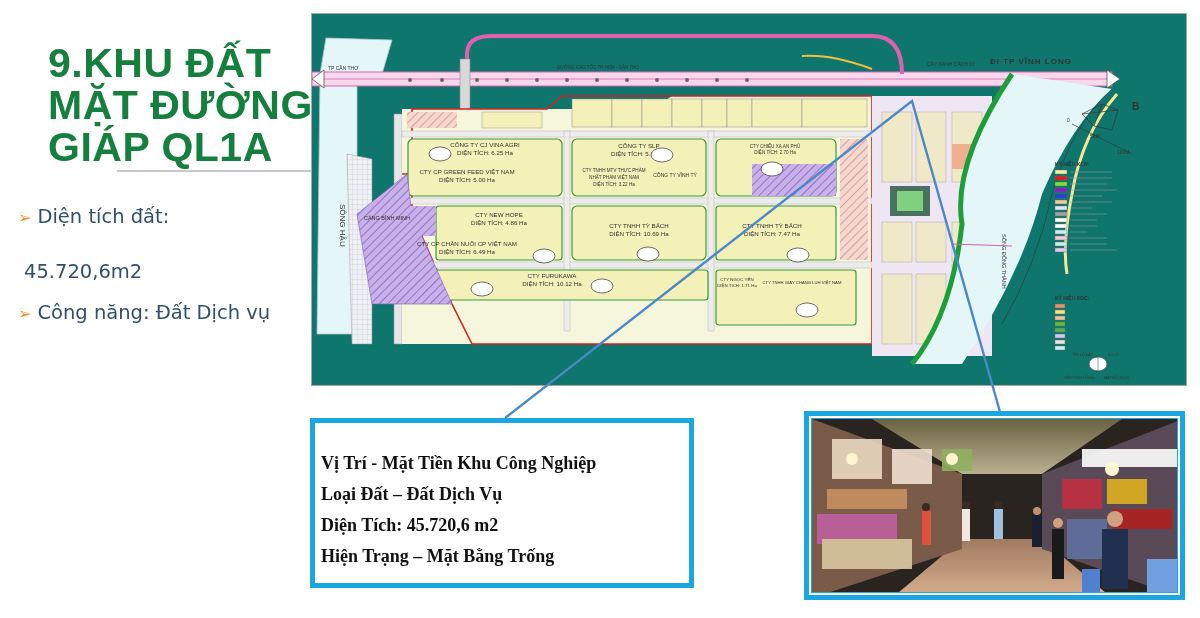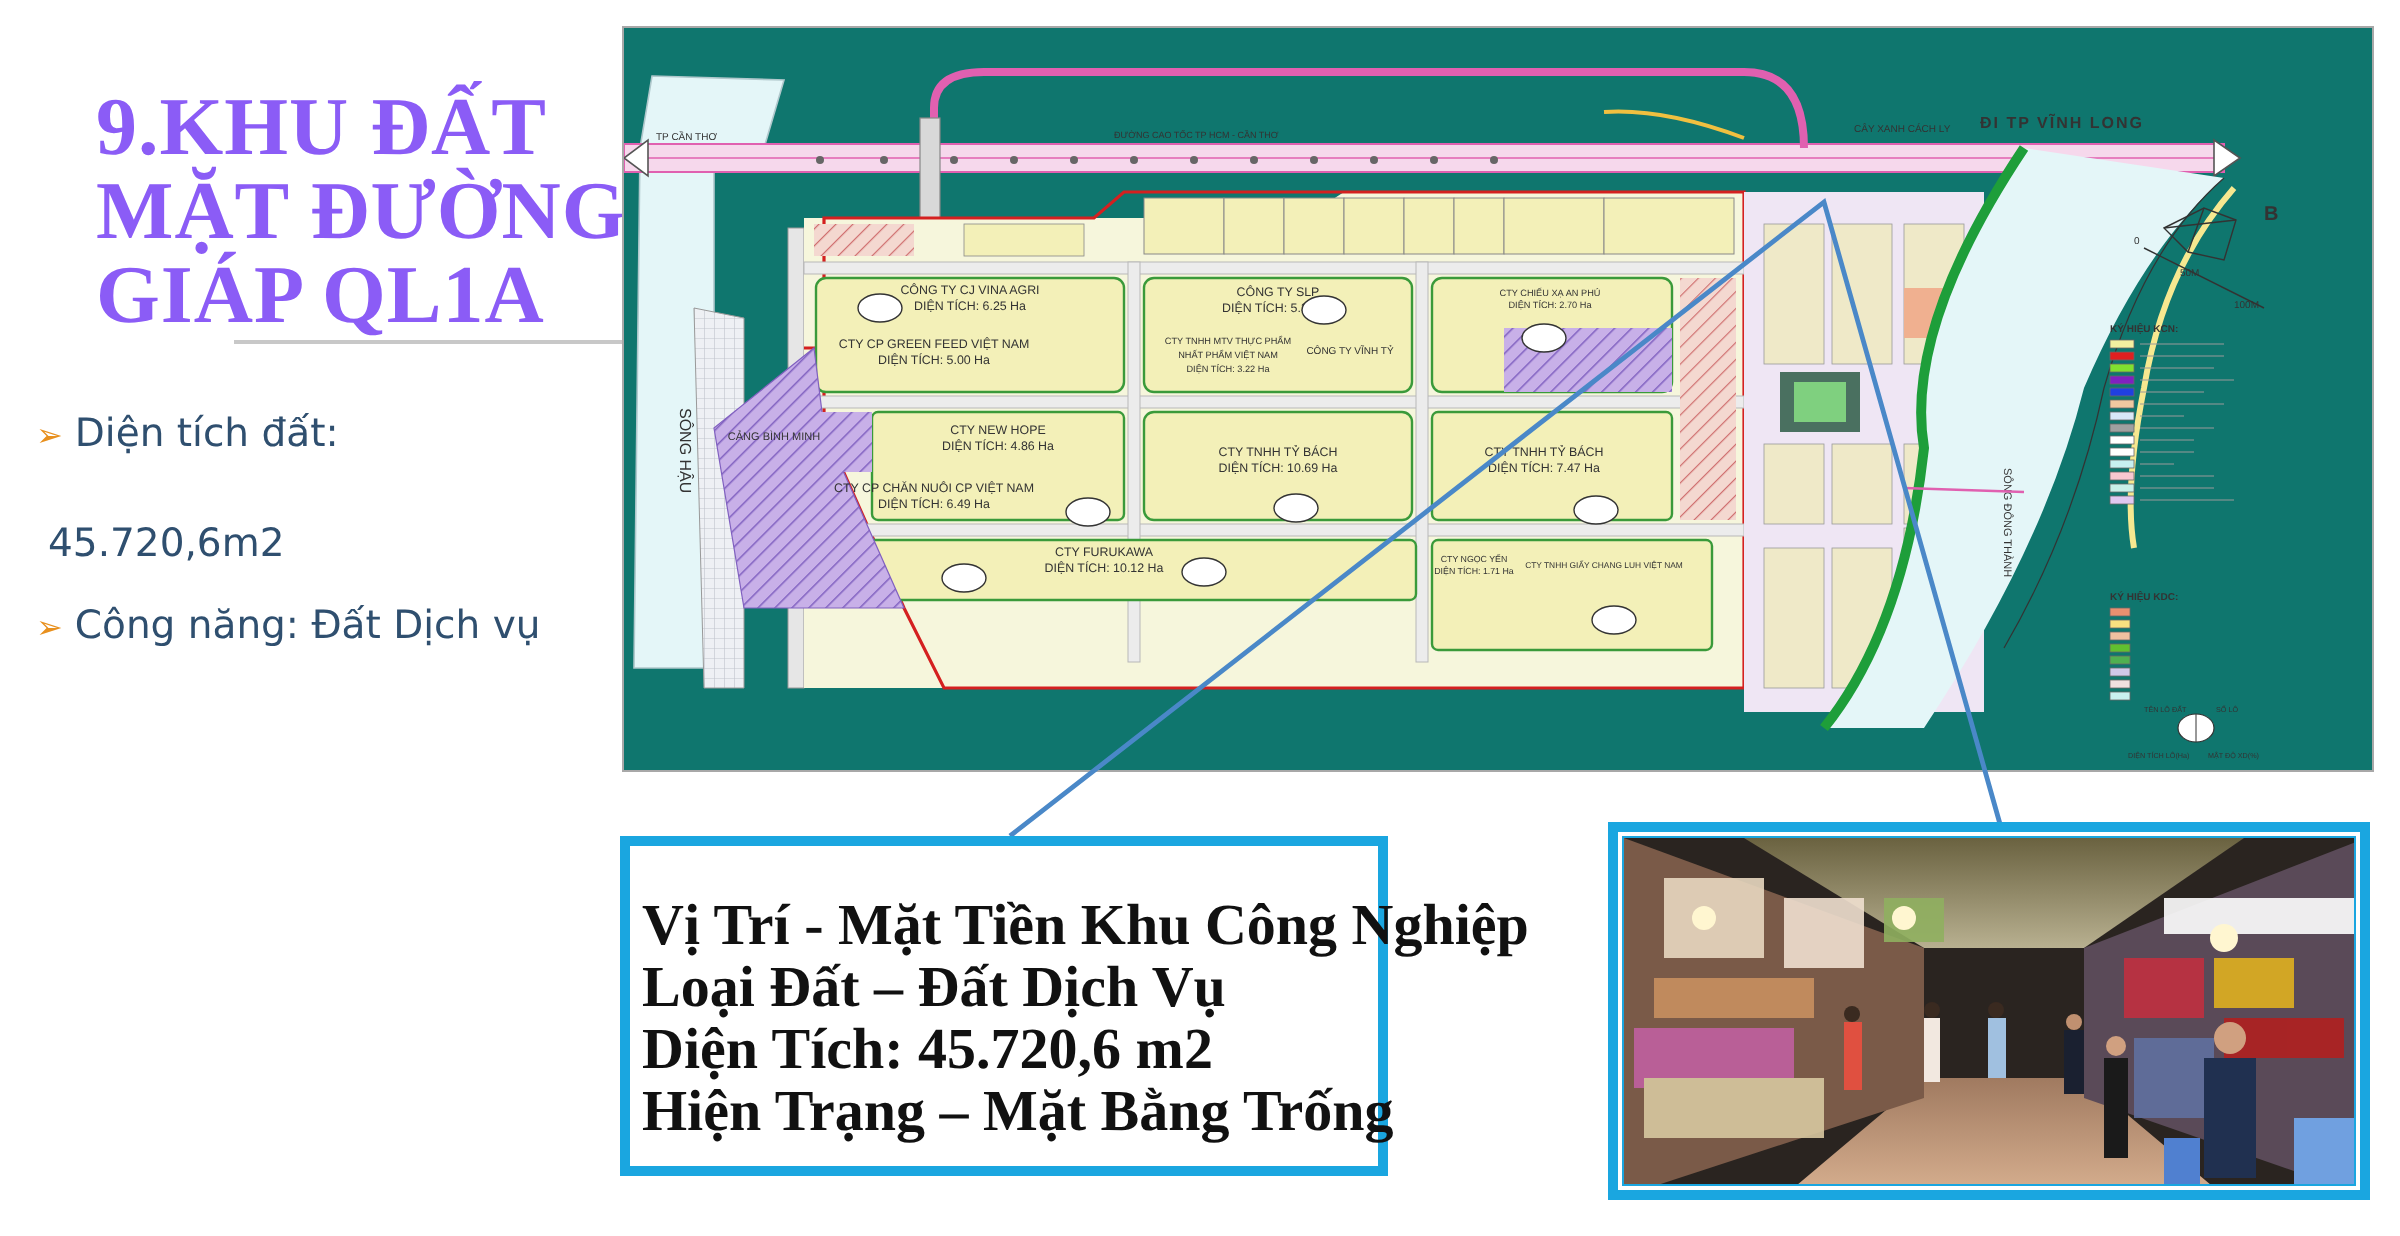--- a/index.html
+++ b/index.html
@@ -1,29 +1,29 @@
 <!DOCTYPE html>
 <html><head>
 <meta charset="utf-8">
 <style>
   html,body{margin:0;padding:0;}
   body{width:1200px;height:618px;position:relative;background:#ffffff;overflow:hidden;font-family:"Liberation Sans",sans-serif;}
-  .title{position:absolute;left:48px;top:42px;color:#8b5cf6;font-family:Liberation Serif, serif;font-weight:700;font-size:41px;line-height:42px;letter-spacing:0.5px;}
+  .title{position:absolute;left:48px;top:42px;color:#15803d;font-family:Liberation Sans, sans-serif;font-weight:700;font-size:41px;line-height:42px;letter-spacing:0.5px;}
   .title div{white-space:nowrap;}
   .title-rule{position:absolute;left:117px;top:170px;width:194px;height:2px;background:#c8c8c8;}
   .bullets{position:absolute;left:18px;top:204px;width:290px;color:#2f4f6f;font-family:"DejaVu Sans",sans-serif;font-size:19.5px;line-height:26px;}
   .bullet{margin-bottom:15px;}
   .bullet .arrow{color:#e8901e;font-size:16px;margin-right:6px;}
   .bullet .cont{display:block;padding-left:6px;margin-top:28px;}
   .map{position:absolute;left:311px;top:13px;width:874px;height:371px;border:1px solid #a8a8a8;background:#0f766e;overflow:hidden;}
   .map svg{position:absolute;left:0;top:0;}
   .lbl{font-family:"Liberation Sans",sans-serif;fill:#333;}
   .callout-svg{position:absolute;left:0;top:0;pointer-events:none;}
   .infobox{position:absolute;left:310px;top:418px;width:384px;height:170px;border:5px solid #1aa6e0;background:#fff;box-sizing:border-box;}
-  .infobox .lines{position:absolute;left:6px;top:25px;font-family:"Liberation Serif",serif;font-weight:700;font-size:29px;line-height:31px;color:#111;white-space:nowrap;}
+  .infobox .lines{position:absolute;left:6px;top:25px;font-family:"Liberation Serif",serif;font-weight:700;font-size:18px;line-height:31px;color:#111;white-space:nowrap;}
   .photo{position:absolute;left:804px;top:411px;width:381px;height:189px;border:5px solid #1aa6e0;box-sizing:border-box;background:#fff;}
   .photo .inner{position:absolute;left:2px;top:2px;right:2px;bottom:2px;border:1px solid #1aa6e0;overflow:hidden;background:#3a3228;}
 </style>
 </head>
 <body>
 
 <div class="title">
   <div>9.KHU ĐẤT</div>
   <div>MẶT ĐƯỜNG</div>
   <div>GIÁP QL1A</div>

